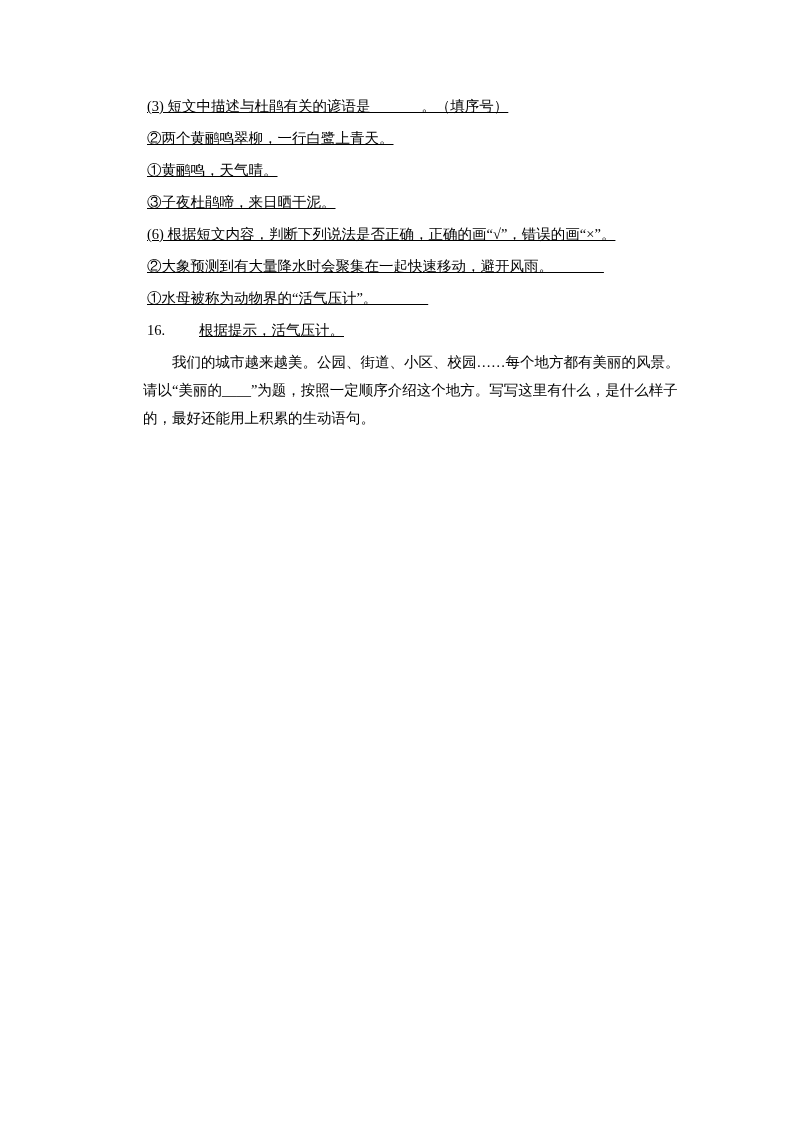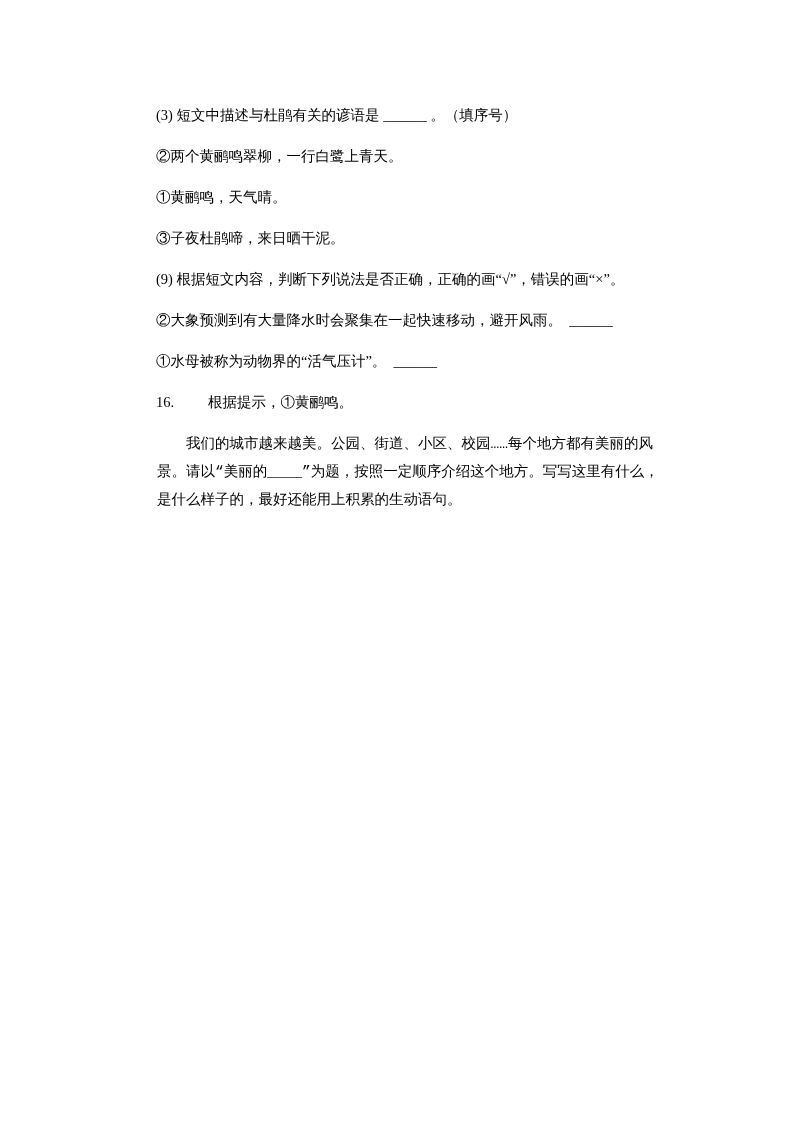--- a/index.html
+++ b/index.html
@@ -28,55 +28,55 @@
     width: 543px;
     font-size: 14.5px;
     line-height: 28px;
     color: #000000;
   }
   section {
     margin: 0;
     padding: 0;
   }
   .line {
-    margin: 13px;
+    margin: 4px;
     padding: 0;
     min-height: 28px;
     white-space: pre-wrap; 
+    text-decoration: underline;
   }
   .q-num {
     display: inline-block;
     min-width: 52px; 
   }
   .para {
-    margin: 14px;
+    margin: 0;
     padding: 0;
     text-indent: 2em; 
     white-space: normal;
-    font-family: Liberation Mono, monospace;
   }
 </style>
 </head>
 <body>
 
 <div class="doc-page">
   <div class="doc-content">
 
     <section>
       <p class="line">(3) 短文中描述与杜鹃有关的谚语是 ______ 。（填序号）</p>
       <p class="line">②两个黄鹂鸣翠柳，一行白鹭上青天。</p>
       <p class="line">①黄鹂鸣，天气晴。</p>
       <p class="line">③子夜杜鹃啼，来日晒干泥。</p>
     </section>
 
     <section>
-      <p class="line">(9) 根据短文内容，判断下列说法是否正确，正确的画“√”，错误的画“×”。</p>
+      <p class="line">(6) 根据短文内容，判断下列说法是否正确，正确的画“√”，错误的画“×”。</p>
       <p class="line">②大象预测到有大量降水时会聚集在一起快速移动，避开风雨。  ______</p>
       <p class="line">①水母被称为动物界的“活气压计”。  ______</p>
     </section>
 
     <section>
-      <p class="line"><span class="q-num">16.</span><span>根据提示，①黄鹂鸣。</span></p>
+      <p class="line"><span class="q-num">16.</span><span>根据提示，活气压计。</span></p>
       <p class="para">我们的城市越来越美。公园、街道、小区、校园……每个地方都有美丽的风景。请以“美丽的____”为题，按照一定顺序介绍这个地方。写写这里有什么，是什么样子的，最好还能用上积累的生动语句。</p>
     </section>
 
   </div>
 </div>
 
 </body></html>

